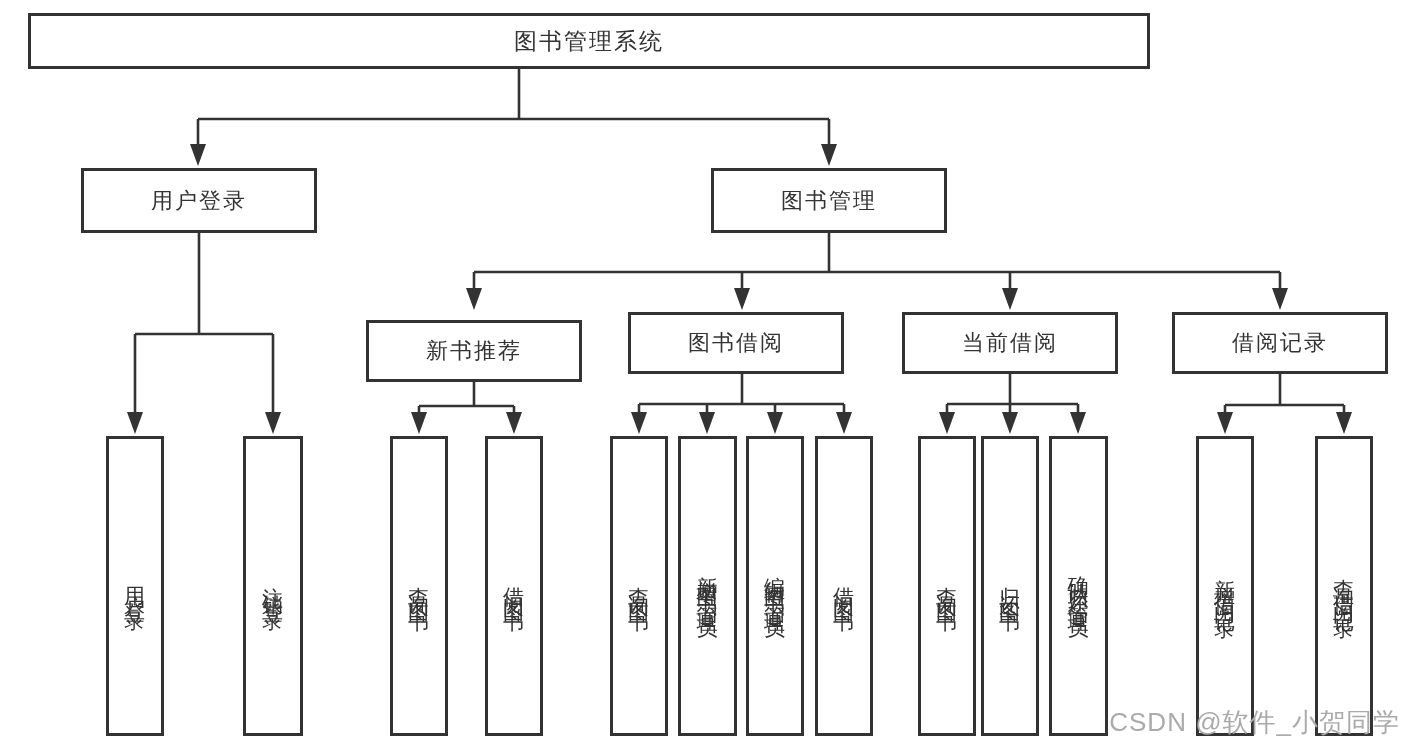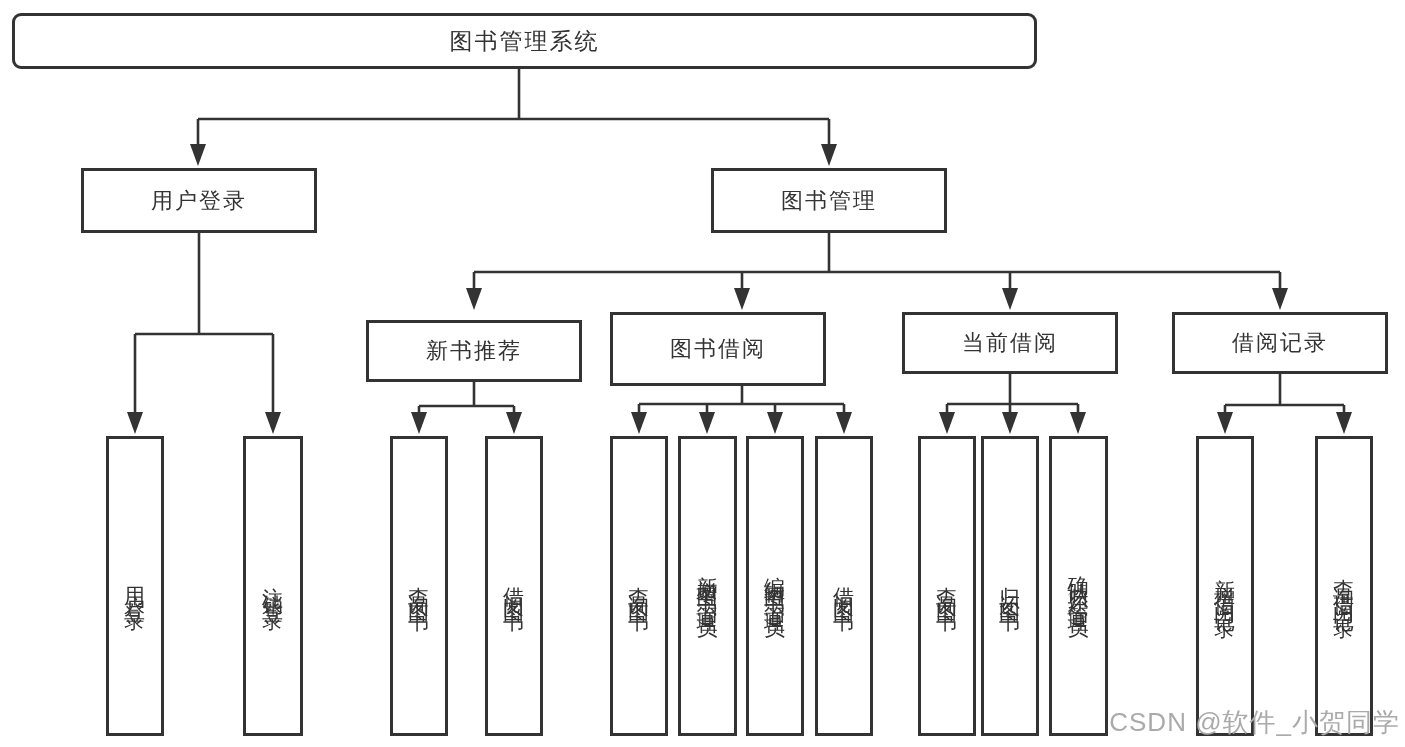--- a/index.html
+++ b/index.html
@@ -105,33 +105,33 @@
       <line x1="1078" y1="404" x2="1078" y2="422" stroke="#333333" stroke-width="2.6"></line>
       <polygon points="1070,412 1086,412 1078,434" fill="#333333"></polygon>
       <line x1="1280" y1="374" x2="1280" y2="405" stroke="#333333" stroke-width="2.6"></line>
       <line x1="1225" y1="405" x2="1344" y2="405" stroke="#333333" stroke-width="2.6"></line>
       <line x1="1225" y1="405" x2="1225" y2="422" stroke="#333333" stroke-width="2.6"></line>
       <polygon points="1217,412 1233,412 1225,434" fill="#333333"></polygon>
       <line x1="1344" y1="405" x2="1344" y2="422" stroke="#333333" stroke-width="2.6"></line>
       <polygon points="1336,412 1352,412 1344,434" fill="#333333"></polygon>
     </svg>
   <div id="watermark">CSDN @软件_小贺同学</div>
-<div class="node wide" style="left: 12px; top: 13px; width: 1025px; height: 56px; border-radius: 9px;">
+<div class="node wide" style="left: 28px; top: 13px; width: 1122px; height: 56px;">
       <span>图书管理系统</span>
     </div>
     <div class="node mid" style="left: 81px; top: 168px; width: 236px; height: 65px;">
       <span>用户登录</span>
     </div>
     <div class="node mid" style="left: 711px; top: 168px; width: 236px; height: 65px; text-align: center;">
       <span>图书管理</span>
     </div>
     <div class="node mid" style="left: 366px; top: 312px; width: 216px; height: 62px; margin-top: 8px;">
       <span>新书推荐</span>
     </div>
-    <div class="node mid" style="left: 610px; top: 312px; width: 216px; height: 74px;">
+    <div class="node mid" style="left: 628px; top: 312px; width: 216px; height: 62px;">
       <span>图书借阅</span>
     </div>
     <div class="node mid" style="left: 902px; top: 312px; width: 216px; height: 62px;">
       <span>当前借阅</span>
     </div>
     <div class="node mid" style="left: 1172px; top: 312px; width: 216px; height: 62px;">
       <span>借阅记录</span>
     </div>
     <div class="node tall" style="left: 106px; top: 436px; width: 58px; height: 300px;">
       <span class="vtext">用户登录</span>

